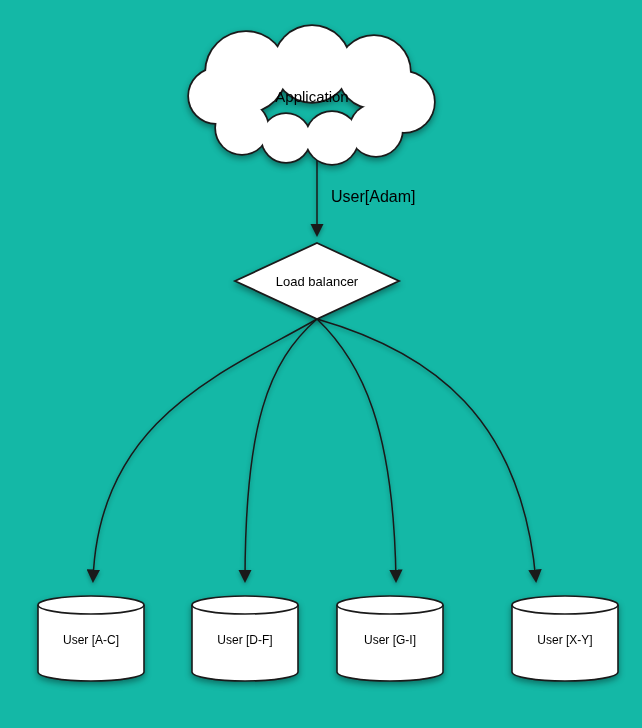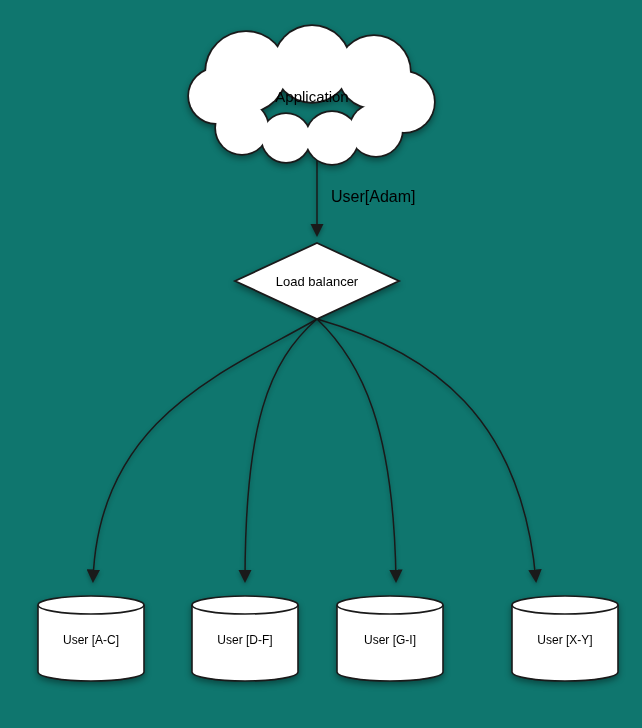--- a/index.html
+++ b/index.html
@@ -5,21 +5,21 @@
   html, body {
     margin: 0;
     padding: 0;
     background: #ffffff;
     font-family: "Liberation Sans", sans-serif;
   }
   .canvas {
     position: relative;
     width: 642px;
     height: 728px;
-    background: #0f766e;
+    background: #14b8a6;
     overflow: hidden;
   }
   svg { display: block; }
   .node-shadow { filter: drop-shadow(0px 3px 3px rgba(0,0,0,0.38)); }
   .edge-shadow { filter: drop-shadow(0px 2px 2px rgba(0,0,0,0.32)); }
   .shape-stroke { stroke: #1a1a1a; fill: none; }
   .shape-fill   { fill: #ffffff; stroke: none; }
   .shape-both   { fill: #ffffff; stroke: #1a1a1a; }
   .edge-line    { stroke: #1a1a1a; fill: none; stroke-width: 1.5px; }
   .lbl {

